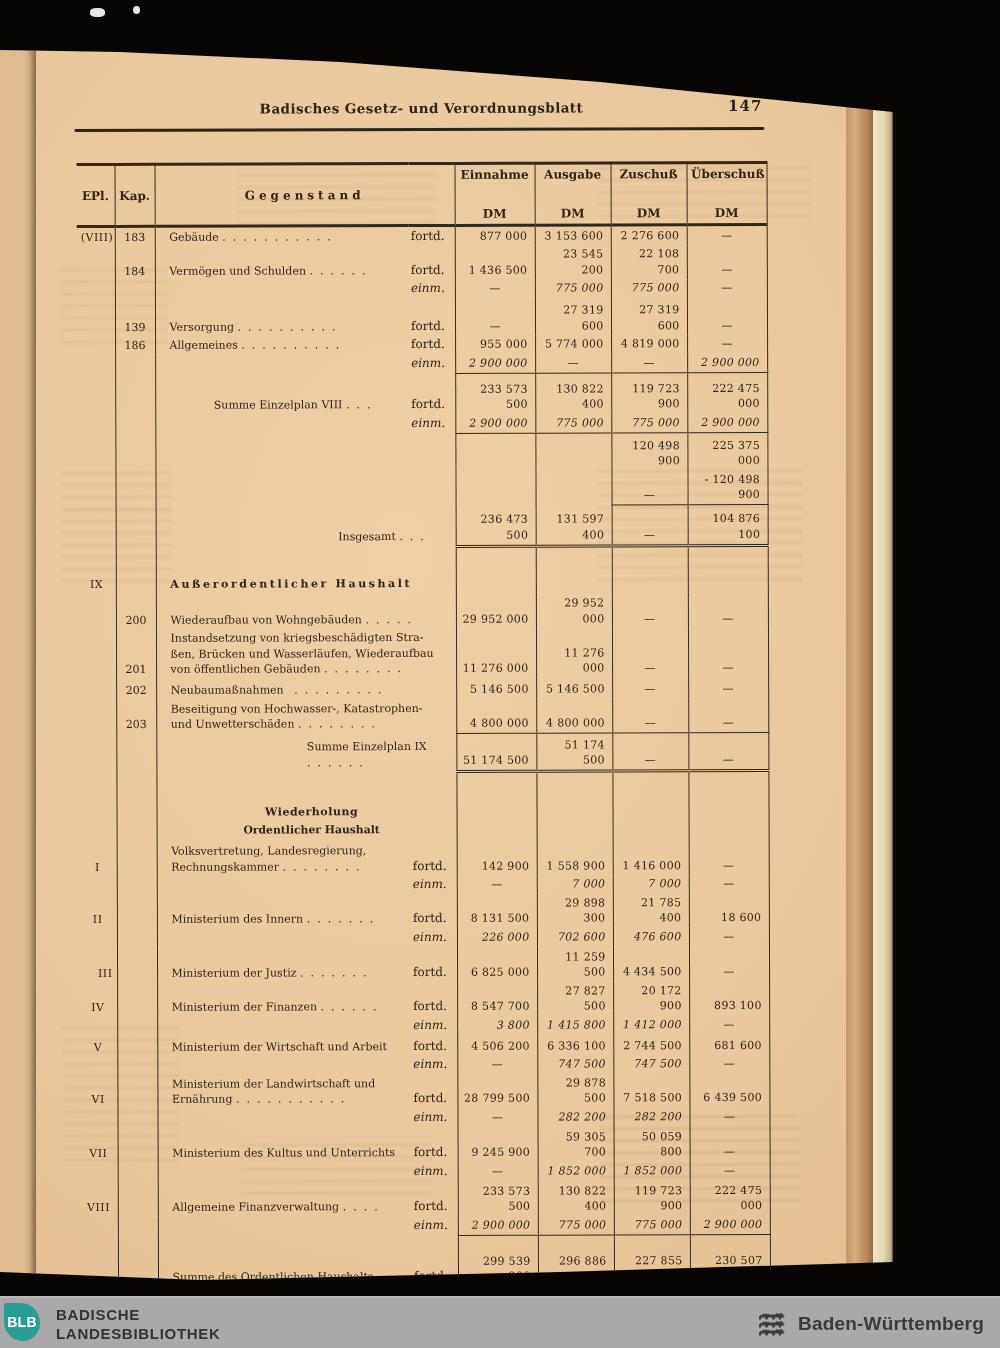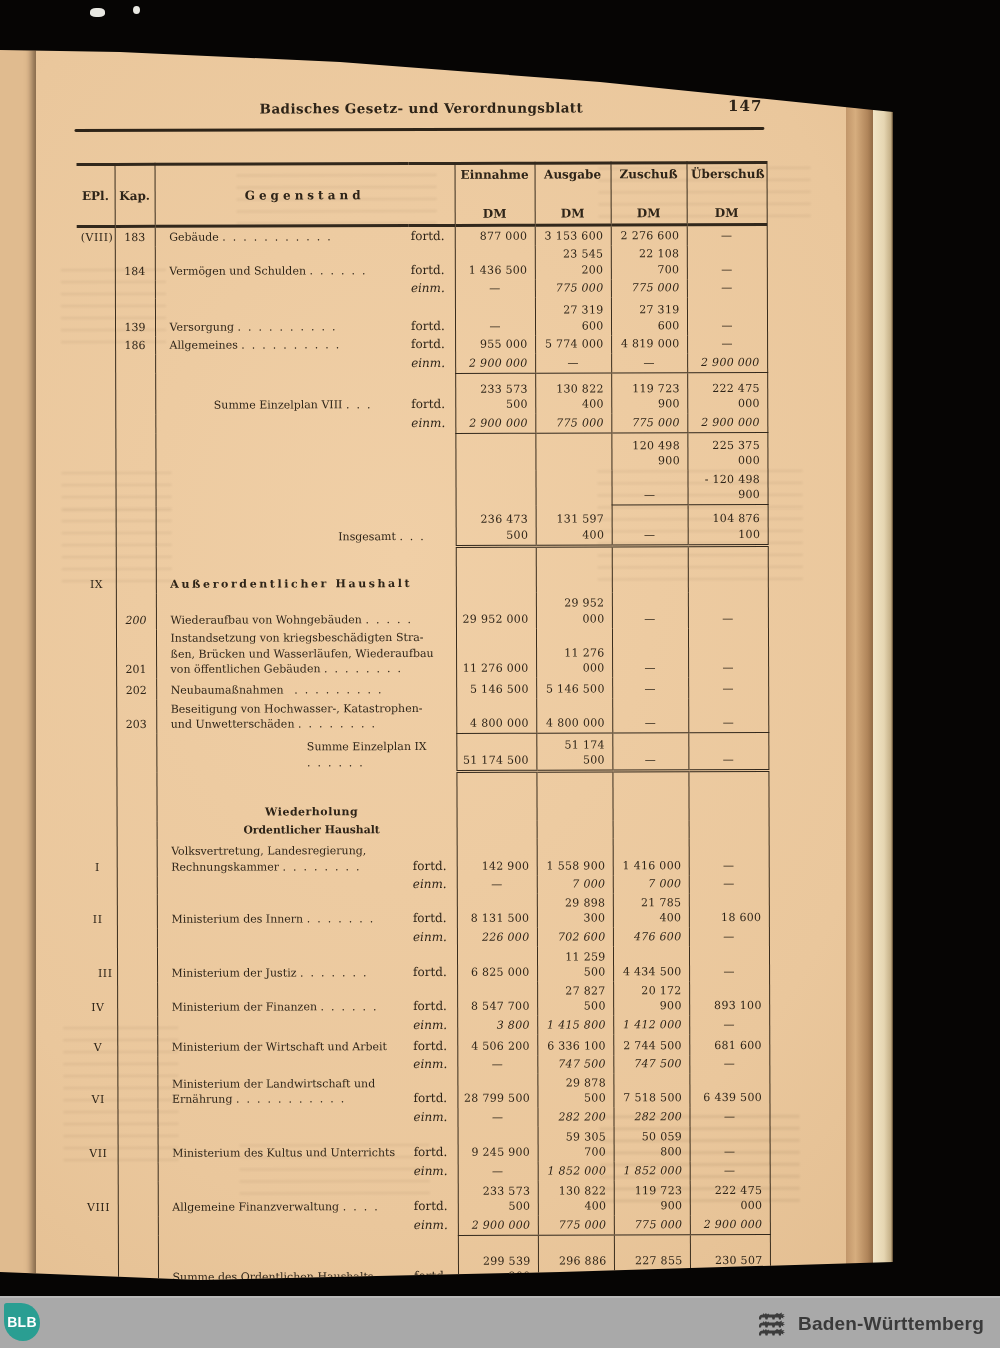--- a/index.html
+++ b/index.html
@@ -247,21 +247,21 @@
               <td class="c-epl" style="padding-top: 30px;">IX</td>
               <td class="c-kap" style="padding-top: 30px;"></td>
               <td class="c-label section" colspan="2" style="padding-top: 30px;">Außerordentlicher Haushalt</td>
               <td class="c-e" style="padding-top: 30px;"></td>
               <td class="c-a" style="padding-top: 30px;"></td>
               <td class="c-z" style="padding-top: 30px;"></td>
               <td class="c-u" style="padding-top: 30px;"></td>
             </tr>
             <tr>
               <td class="c-epl" style="padding-top: 3px;"></td>
-              <td class="c-kap" style="padding-top: 3px; font-style: italic;">200</td>
+              <td class="c-kap" style="padding-top: 3px;">200</td>
               <td class="c-label" colspan="2" style="padding-top: 3px;">Wiederaufbau von Wohngebäuden .&nbsp;&nbsp;.&nbsp;&nbsp;.&nbsp;&nbsp;.&nbsp;&nbsp;.</td>
               <td class="c-e" style="padding-top: 3px;">29 952 000</td>
               <td class="c-a" style="padding-top: 3px;">29 952 000</td>
               <td class="c-z dash" style="padding-top: 3px;">—</td>
               <td class="c-u dash" style="padding-top: 3px;">—</td>
             </tr>
             <tr>
               <td class="c-epl"></td>
               <td class="c-kap">201</td>
               <td class="c-label" colspan="2">Instandsetzung von kriegsbeschädigten Stra-
@@ -513,20 +513,24 @@
     </div>
 
   </div>
 
   <div class="speck" style="left:90px;top:8px;width:15px;height:9px;border-radius:40%;"></div>
   <div class="speck" style="left:133px;top:6px;width:7px;height:8px;"></div>
 
   <div class="footer-bar">
     <div class="blb-logo">
       <span>BLB</span>
+    </div>
+    <div class="lib-name">
+      <div>BADISCHE</div>
+      <div>LANDESBIBLIOTHEK</div>
     </div>
     <div class="state-group">
       <svg width="30" height="46" viewBox="0 0 60 46">
         <g fill="#3c3c3c">
           <path d="M4 10 Q5 4 12 4 L13 1 L15 4 L18 1 L20 4 L23 2 L24 4 L36 4 L40 1 L44 3 L50 0 L49 4 L55 3 L52 6 L56 8 L52 9 L53 12 L48 10 L48 14 L44 14 L43 10 L36 10 L35 14 L31 14 L30 10 L22 10 L21 14 L17 14 L16 10 L9 10 L8 14 L4 14 Z"></path>
           <path transform="translate(0,16)" d="M4 10 Q5 4 12 4 L13 1 L15 4 L18 1 L20 4 L23 2 L24 4 L36 4 L40 1 L44 3 L50 0 L49 4 L55 3 L52 6 L56 8 L52 9 L53 12 L48 10 L48 14 L44 14 L43 10 L36 10 L35 14 L31 14 L30 10 L22 10 L21 14 L17 14 L16 10 L9 10 L8 14 L4 14 Z"></path>
           <path transform="translate(0,32)" d="M4 10 Q5 4 12 4 L13 1 L15 4 L18 1 L20 4 L23 2 L24 4 L36 4 L40 1 L44 3 L50 0 L49 4 L55 3 L52 6 L56 8 L52 9 L53 12 L48 10 L48 14 L44 14 L43 10 L36 10 L35 14 L31 14 L30 10 L22 10 L21 14 L17 14 L16 10 L9 10 L8 14 L4 14 Z"></path>
         </g>
       </svg>
       <span class="state-name">Baden-Württemberg</span>

